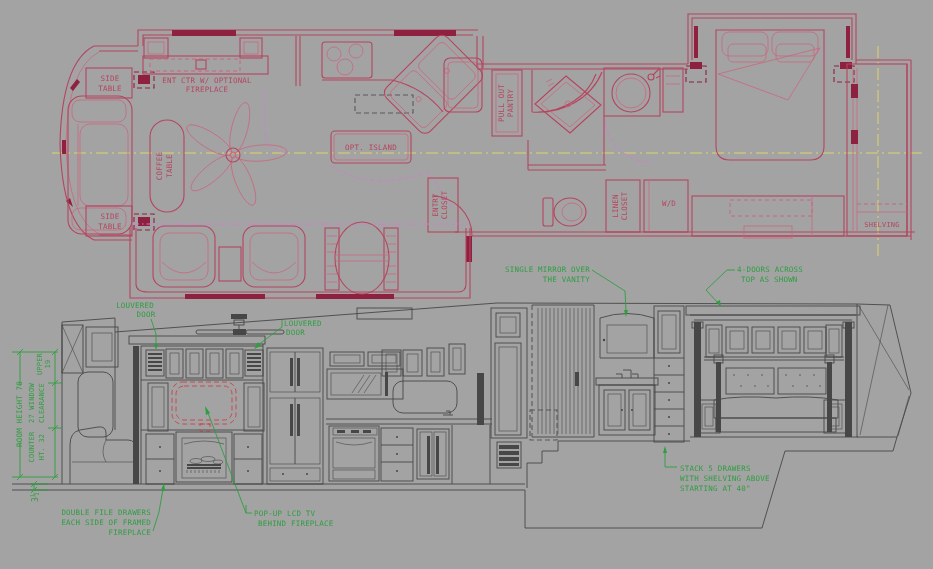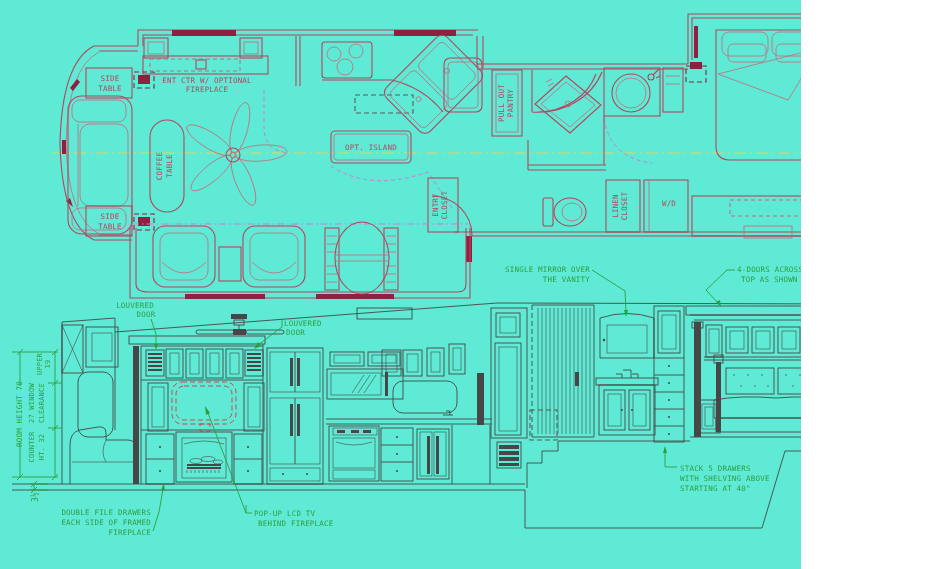--- a/index.html
+++ b/index.html
@@ -1,16 +1,16 @@
 <!DOCTYPE html>
 <html><head>
 <meta charset="utf-8">
 <style>
   html,body{margin:0;padding:0;background:#ffffff;}
-  .stage{position:relative;width:801px;height:569px;background:#5eead4;overflow:hidden;}
+  .stage{position:relative;width:933px;height:569px;background:#a3a3a3;overflow:hidden;}
   svg{position:absolute;top:0;left:0;}
   text{font-family:"DejaVu Sans Mono", monospace;letter-spacing:.2px;}
   .pl{stroke:#b5455f;fill:none;stroke-width:1.1;}
   .pl2{stroke:#c9677e;fill:none;stroke-width:.8;}
   .plb{fill:#8e2040;stroke:none;}
   .mag{stroke:#cf7fcf;fill:none;stroke-width:1;stroke-dasharray:7 3 1.5 3;}
   .magd{stroke:#cf7fcf;fill:none;stroke-width:1;stroke-dasharray:4 3;}
   .dkd{stroke:#5a5a5a;fill:none;stroke-width:1.1;stroke-dasharray:5 3;}
   .cl{stroke:#ddd566;fill:none;stroke-width:1;stroke-dasharray:12 4 2 4;}
   .el{stroke:#474747;fill:none;stroke-width:.9;}

